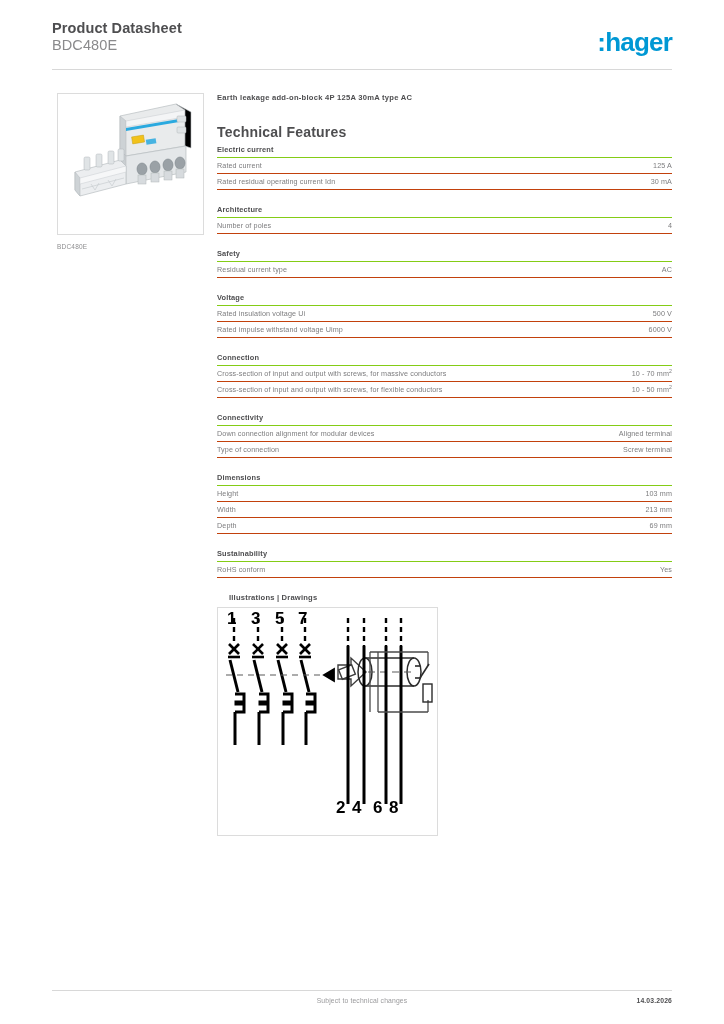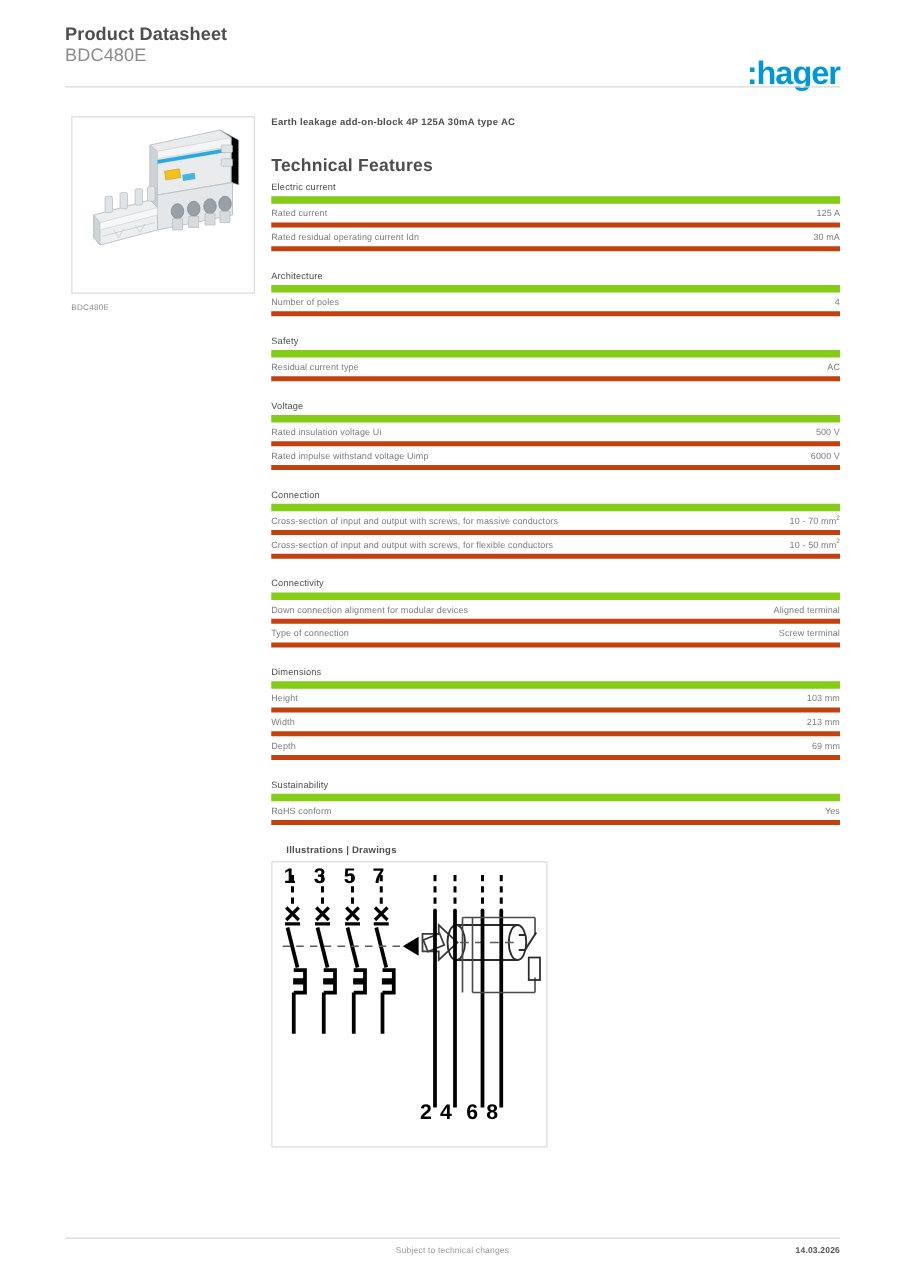--- a/index.html
+++ b/index.html
@@ -48,21 +48,21 @@
     font-size: 14.5px;
     font-weight: normal;
     color: #8a8a8c;
     letter-spacing: 0.1px;
     line-height: 17px;
     margin: 0;
   }
   .logo {
     position: absolute;
     right: 0;
-    top: 24px;
+    top: 8px;
     font-size: 26px;
     font-weight: bold;
     color: #0098d4;
     letter-spacing: -0.8px;
     line-height: 28px;
   }
   .header-rule {
     position: absolute;
     left: 52px;
     top: 69px;
@@ -113,31 +113,31 @@
     color: #4e4e50;
     letter-spacing: 0.2px;
     margin: 0 0 5px 0;
   }
 
   .spec-group {
     margin-bottom: 15px;
   }
   .spec-group-head {
     font-size: 7.4px;
-    font-weight: normal;
+    font-weight: bold;
     color: #4e4e50;
     letter-spacing: 0.15px;
     padding-bottom: 3px;
-    border-bottom: 6px solid #84cc16;
+    border-bottom: 1px solid #84cc16;
   }
   .spec-row {
     display: flex;
     justify-content: space-between;
     align-items: baseline;
-    border-bottom: 4px solid #c2410c;
+    border-bottom: 1px solid #c2410c;
     padding: 3px 0 3px 0;
     font-size: 7.2px;
     color: #7c7c7e;
     letter-spacing: 0.1px;
   }
   .spec-label {
     text-align: left;
   }
   .spec-value {
     text-align: left;

